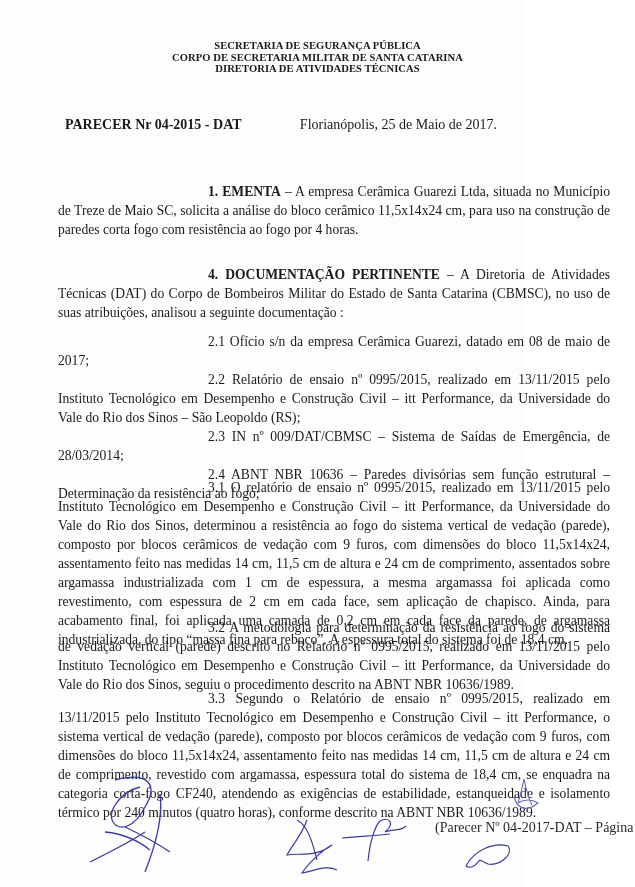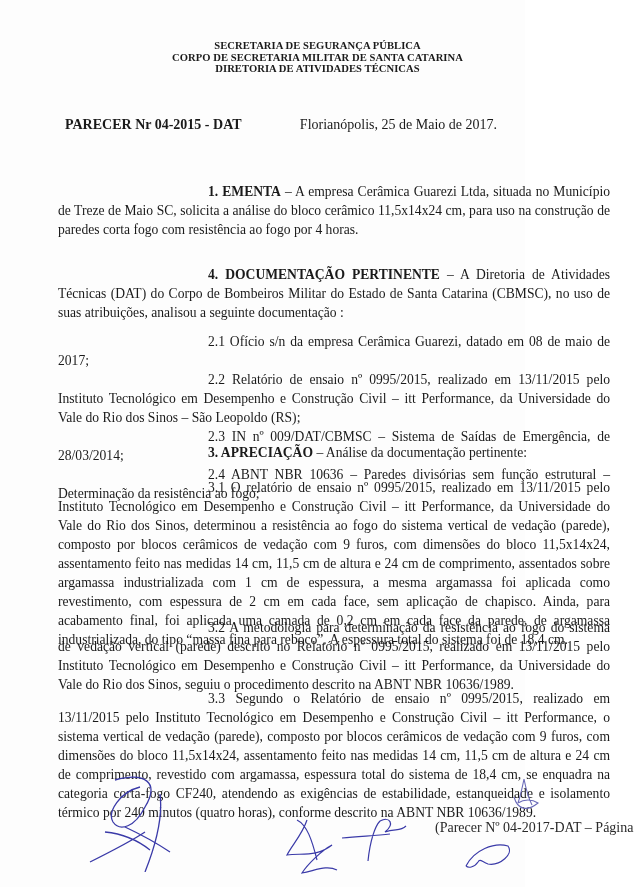--- a/index.html
+++ b/index.html
@@ -52,23 +52,20 @@
   <div class="body sec2">
     <p class="p indent2"><span class="b">4. DOCUMENTAÇÃO PERTINENTE</span><span> – A Diretoria de Atividades Técnicas (DAT) do Corpo de Bombeiros Militar do Estado de Santa Catarina (CBMSC), no uso de suas atribuições, analisou a seguinte documentação :</span></p>
     <div class="list">
       <p class="p">2.1 Ofício s/n da empresa Cerâmica Guarezi, datado em 08 de maio de 2017;</p>
       <p class="p">2.2 Relatório de ensaio nº 0995/2015, realizado em 13/11/2015 pelo Instituto Tecnológico em Desempenho e Construção Civil – itt Performance, da Universidade do Vale do Rio dos Sinos – São Leopoldo (RS);</p>
       <p class="p">2.3 IN nº 009/DAT/CBMSC – Sistema de Saídas de Emergência, de 28/03/2014;</p>
       <p class="p">2.4 ABNT NBR 10636 – Paredes divisórias sem função estrutural – Determinação da resistência ao fogo;</p>
     </div>
   </div>
 
-  <div class="body sec3head">
-    <p class="p indent2"><span class="b">3. APRECIAÇÃO</span><span> – Análise da documentação pertinente:</span></p>
-  </div>
 
   <div class="body sec31">
     <p class="p indent2">3.1 O relatório de ensaio nº 0995/2015, realizado em 13/11/2015 pelo Instituto Tecnológico em Desempenho e Construção Civil – itt Performance, da Universidade do Vale do Rio dos Sinos, determinou a resistência ao fogo do sistema vertical de vedação (parede), composto por blocos cerâmicos de vedação com 9 furos, com dimensões do bloco 11,5x14x24, assentamento feito nas medidas 14 cm, 11,5 cm de altura e 24 cm de comprimento, assentados sobre argamassa industrializada com 1 cm de espessura, a mesma argamassa foi aplicada como revestimento, com espessura de 2 cm em cada face, sem aplicação de chapisco. Ainda, para acabamento final, foi aplicada uma camada de 0,2 cm em cada face da parede, de argamassa industrializada, do tipo “massa fina para reboco”. A espessura total do sistema foi de 18,4 cm.</p>
   </div>
 
   <div class="body sec32">
     <p class="p indent2">3.2 A metodologia para determinação da resistência ao fogo do sistema de vedação vertical (parede) descrito no Relatório nº 0995/2015, realizado em 13/11/2015 pelo Instituto Tecnológico em Desempenho e Construção Civil – itt Performance, da Universidade do Vale do Rio dos Sinos, seguiu o procedimento descrito na ABNT NBR 10636/1989.</p>
   </div>
 
   <div class="body sec33">

